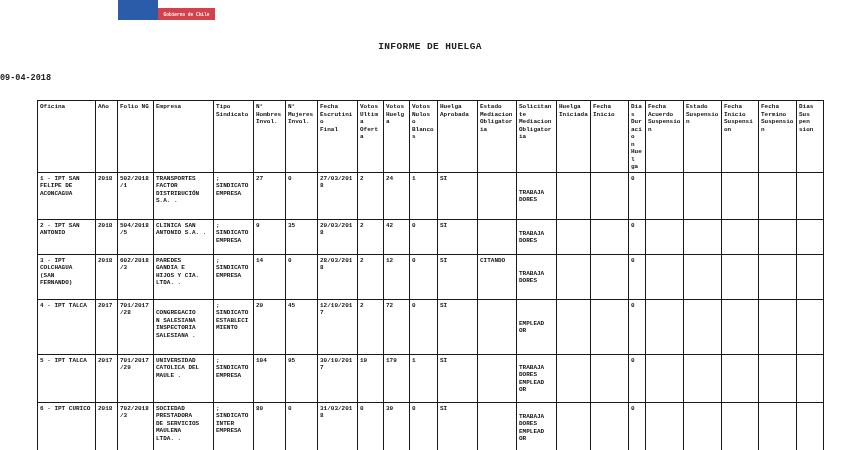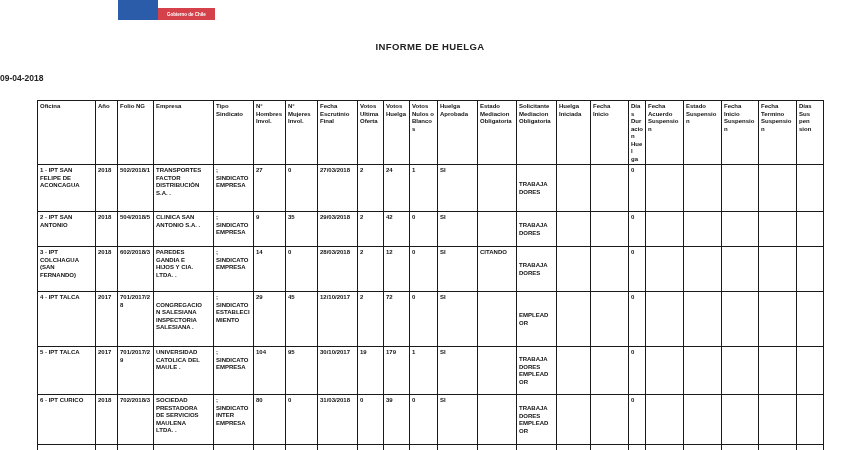--- a/index.html
+++ b/index.html
@@ -1,17 +1,17 @@
 <!DOCTYPE html>
 <html><head>
 <meta charset="utf-8">
 <style>
   html,body{margin:0;padding:0;background:#fff;}
   .page{position:relative;width:860px;height:450px;overflow:hidden;background:#ffffff;
-        font-family:Liberation Sans, sans-serif;color:#1a1a1a;}
+        font-family:Liberation Mono, monospace;color:#1a1a1a;}
   .logo-blue{position:absolute;left:118px;top:0;width:40px;height:20px;}
   .logo-red{position:absolute;left:158px;top:8px;width:57px;height:12px;
             display:flex;align-items:center;justify-content:center;}
   .logo-red span{color:#fff;font-size:4.5px;font-weight:bold;white-space:nowrap;}
   .title{position:absolute;left:0;top:41px;width:100%;text-align:center;
          font-size:9.5px;font-weight:bold;letter-spacing:0.4px;color:#222;}
   .date{position:absolute;left:0;top:73px;width:100%;text-align:left;
         font-size:8.5px;font-weight:bold;color:#222;}
   table.report{position:absolute;left:37px;top:100px;width:786px;
                border-collapse:collapse;table-layout:fixed;}

